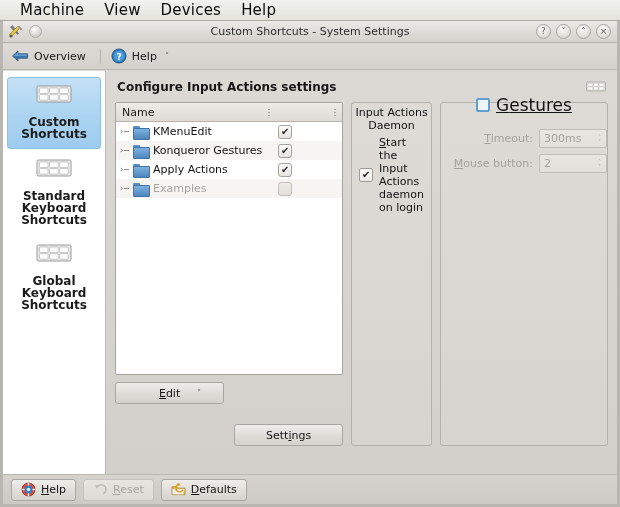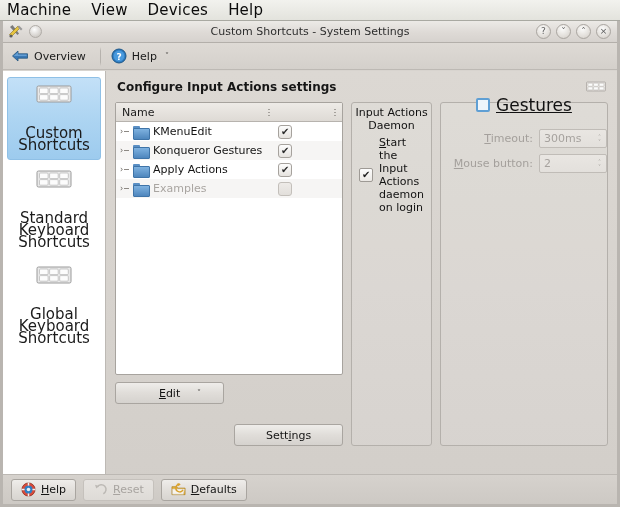--- a/index.html
+++ b/index.html
@@ -9,21 +9,21 @@
     font-size: 11px;
     background: #d6d2cd;
   }
 
   
   .vb-menubar {
     height: 21px;
     background: linear-gradient(#f2f2ee, #e3e3dd);
     border-bottom: 1px solid #a9a9a2;
     display: flex; align-items: center;
-    padding-left: 5px;
+    padding-left: 18px;
     gap: 16px;
   }
   .vb-menu-item {
     font-size: 15px;
     font-family: "DejaVu Sans", sans-serif;
     color: #0b0b0b;
     letter-spacing: .2px;
     padding: 0 2px;
     line-height: 21px;
     white-space: nowrap;
@@ -106,22 +106,22 @@
     padding: 6px 2px 8px 2px;
     border-radius: 3px;
     text-align: center;
     margin-bottom: 3px;
   }
   .side-item.selected {
     background: linear-gradient(#c3e0f7 0%, #aed5f2 48%, #9dcbee 100%);
     border: 1px solid #8fc0e6;
   }
   .side-label {
-    font-size: 15px; font-weight: normal; color: #1b1b1b;
-    line-height: 12px; margin-top: 20px;
+    font-size: 12px; font-weight: bold; color: #1b1b1b;
+    line-height: 12px; margin-top: 9px;
     white-space: pre-line;
   }
   .kbd-icon { display: inline-block; }
 
   .main {
     flex: 1;
     position: relative;
     background: linear-gradient(#dcd8d3, #d2cec9);
     padding: 8px 9px 0 9px;
   }

